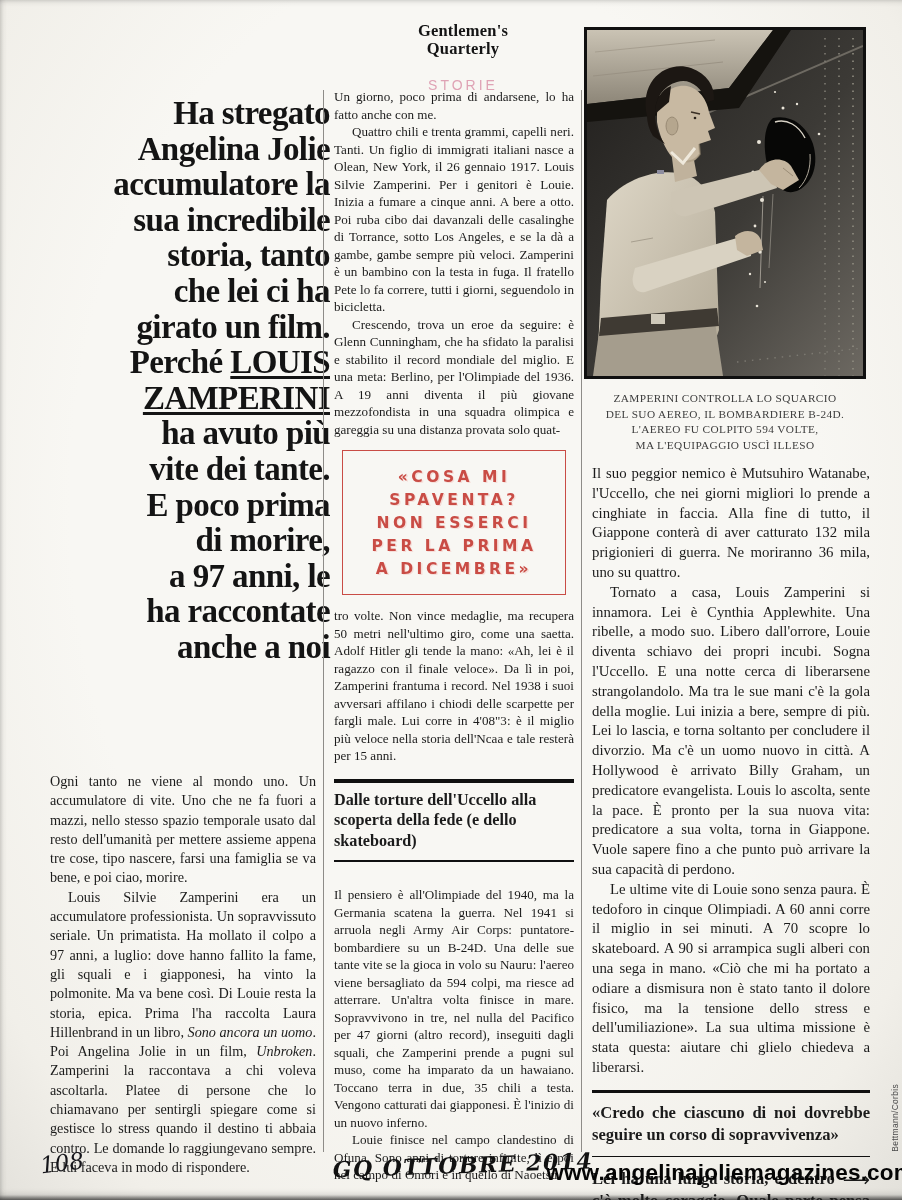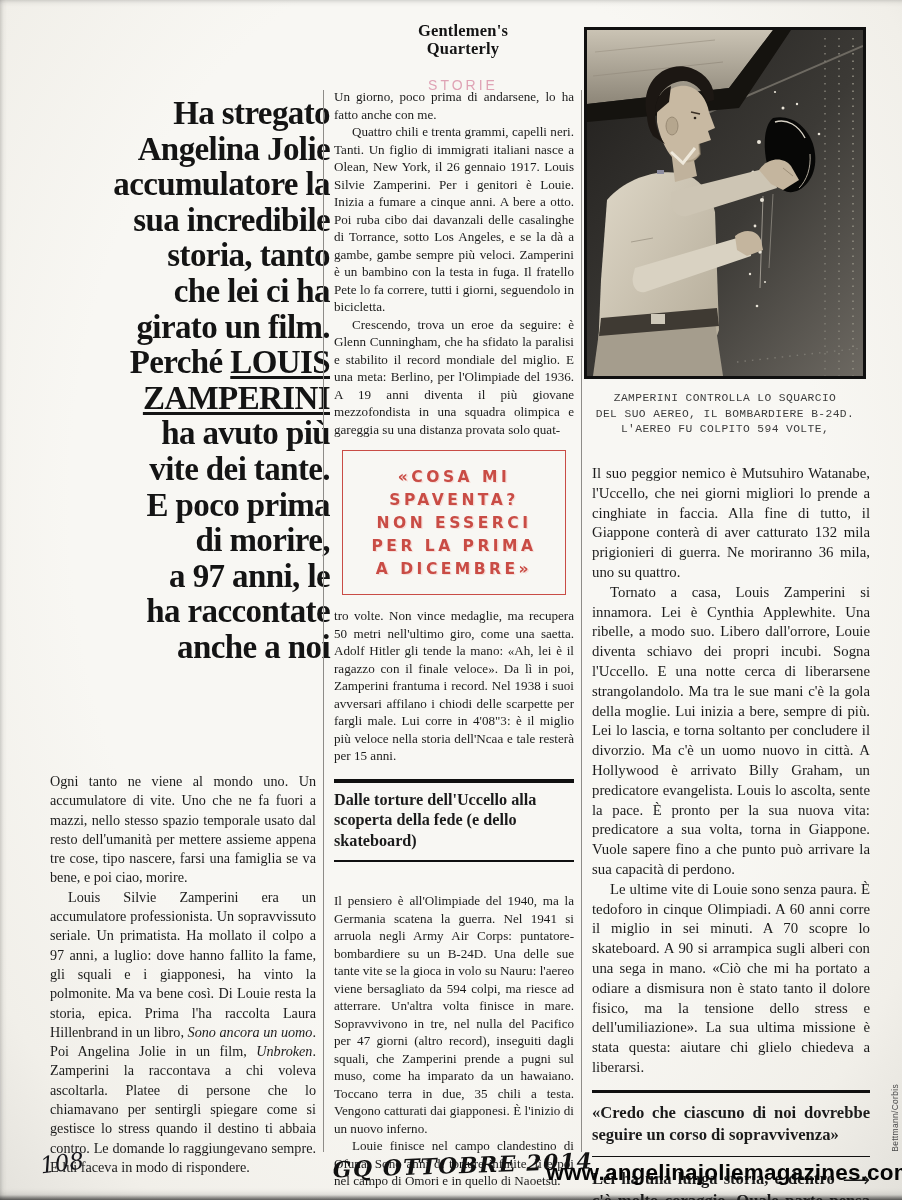--- a/index.html
+++ b/index.html
@@ -35,29 +35,29 @@
   .left-body{position:absolute;left:50px;top:772px;width:266px;font-size:14.2px;line-height:19.3px;}
   .mid-col{position:absolute;left:334px;top:88px;width:240px;font-size:13.1px;line-height:17.5px;}
   .right-col{position:absolute;left:592px;top:464px;width:278px;font-size:14.8px;line-height:19.8px;}
 
   
   .pullquote{margin:12px 8px 12px;border:1.5px solid var(--pullquote-red,#c94c45);padding:15px 6px 13px;text-align:center;background:transparent;}
   .pq-line{display:block;font-family:"DejaVu Sans",sans-serif;font-weight:bold;font-size:15.5px;line-height:23px;
     letter-spacing:3.5px;color:var(--pullquote-red,#c94c45);text-shadow:1.3px 1.3px 0 rgba(246,220,215,.95);}
 
   
-  .subhead{margin:14px 0 30px;border-top:4px solid #101010;border-bottom:2px solid #101010;
+  .subhead{margin:14px 0 24px;border-top:4px solid #101010;border-bottom:2px solid #101010;
     padding:7px 0 9px;font-weight:bold;font-size:16.2px;line-height:20.5px;text-align:left;}
 
   
   .photo-frame{position:absolute;left:584px;top:27px;width:282px;height:352px;margin:0;
     border:3px solid #101010;background:#2b2927;box-sizing:border-box;}
   .photo-frame svg{display:block;width:100%;height:100%;}
   .photo-caption{position:absolute;left:572px;top:391px;width:306px;text-align:center;
-    font-family:Liberation Mono, monospace;font-size:11.3px;line-height:15.5px;color:#3d3d3d;letter-spacing:.4px;}
+    font-family:Liberation Serif, serif;font-size:11.3px;line-height:15.5px;color:#3d3d3d;letter-spacing:.4px;}
   .cap-line{display:block;}
 
   
   .endblock{margin-top:12px;border-top:3.5px solid #101010;padding-top:9px;}
   .bold-quote{font-weight:bold;font-size:16.6px;line-height:22px;}
   .thin-rule{border-bottom:1.5px solid #101010;margin:10px 0 11px;}
   .bold-question{font-weight:bold;font-size:16.6px;line-height:22.5px;}
   .arrow{float:right;font-family:"DejaVu Sans",sans-serif;font-weight:normal;font-size:19px;line-height:22px;padding-left:8px;}
 
   
@@ -190,20 +190,21 @@
       <path d="M112,114 L113,124 C108,132 97,134 89,128" fill="none" stroke="#9f8f77" stroke-width="2" opacity="0.55"></path>
       <polyline points="84,122 96,133 108,118" fill="none" stroke="#efe9dc" stroke-width="3"></polyline>
       <rect x="70" y="140" width="7" height="4" fill="#8d8da0"></rect>
       <line x1="44" y1="212" x2="66" y2="208" stroke="#a79f8f" stroke-width="1"></line>
     </svg>
   </figure>
   <figcaption class="photo-caption">
     <span class="cap-line">ZAMPERINI CONTROLLA LO SQUARCIO</span>
     <span class="cap-line">DEL SUO AEREO, IL BOMBARDIERE B-24D.</span>
     <span class="cap-line">L'AEREO FU COLPITO 594 VOLTE,</span>
+    <span class="cap-line">MA L'EQUIPAGGIO USCÌ ILLESO</span>
   </figcaption>
 
   <section class="right-col body-text">
     <p>Il suo peggior nemico è Mutsuhiro Watanabe, l'Uccello, che nei giorni migliori lo prende a cinghiate in faccia. Alla fine di tutto, il Giappone conterà di aver catturato 132 mila prigionieri di guerra. Ne moriranno 36 mila, uno su quattro.</p>
     <p class="indent">Tornato a casa, Louis Zamperini si innamora. Lei è Cynthia Applewhite. Una ribelle, a modo suo. Libero dall'orrore, Louie diventa schiavo dei propri incubi. Sogna l'Uccello. E una notte cerca di liberarsene strangolandolo. Ma tra le sue mani c'è la gola della moglie. Lui inizia a bere, sempre di più. Lei lo lascia, e torna soltanto per concludere il divorzio. Ma c'è un uomo nuovo in città. A Hollywood è arrivato Billy Graham, un predicatore evangelista. Louis lo ascolta, sente la pace. È pronto per la sua nuova vita: predicatore a sua volta, torna in Giappone. Vuole sapere fino a che punto può arrivare la sua capacità di perdono.</p>
     <p class="indent">Le ultime vite di Louie sono senza paura. È tedoforo in cinque Olimpiadi. A 60 anni corre il miglio in sei minuti. A 70 scopre lo skateboard. A 90 si arrampica sugli alberi con una sega in mano. «Ciò che mi ha portato a odiare a dismisura non è stato tanto il dolore fisico, ma la tensione dello stress e dell'umiliazione». La sua ultima missione è stata questa: aiutare chi glielo chiedeva a liberarsi.</p>
     <div class="endblock">
       <p class="bold-quote">«Credo che ciascuno di noi dovrebbe seguire un corso di sopravvivenza»</p>
       <div class="thin-rule"></div>
       <p class="bold-question"><span class="arrow">⟶</span><span>Lei ha una lunga storia, e dentro c'è molto coraggio. Quale parte pensa che resterà più impressa agli altri?</span></p>

